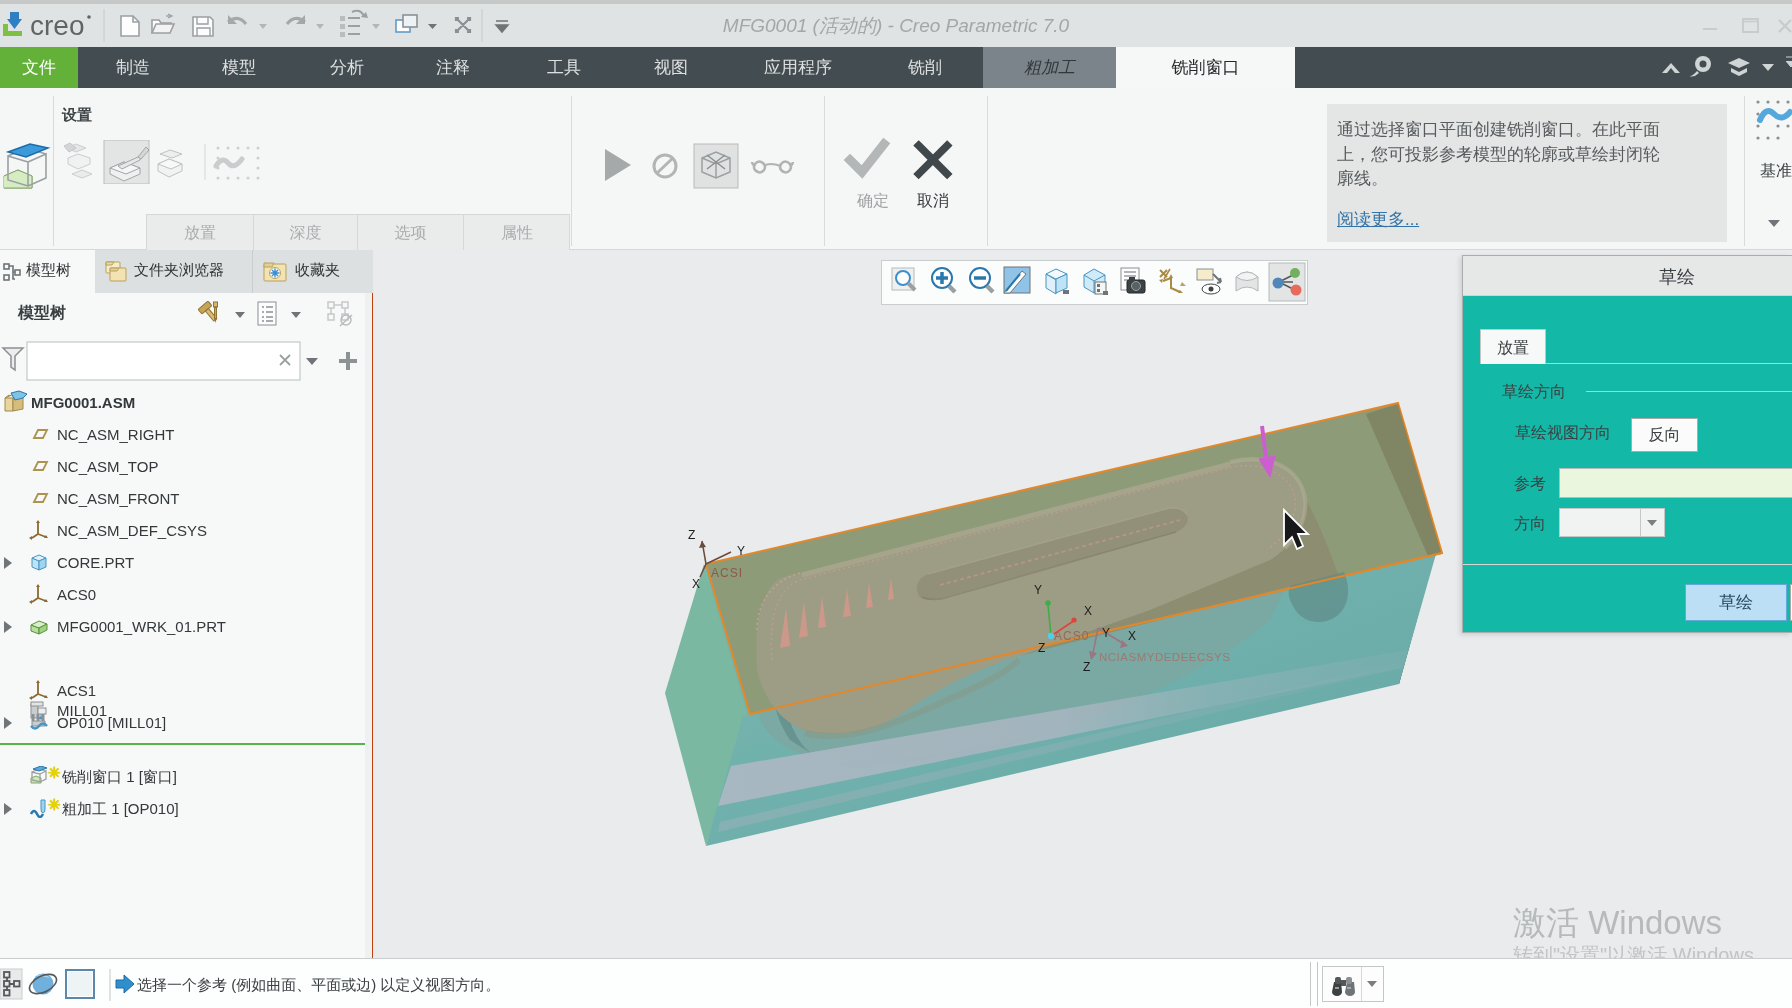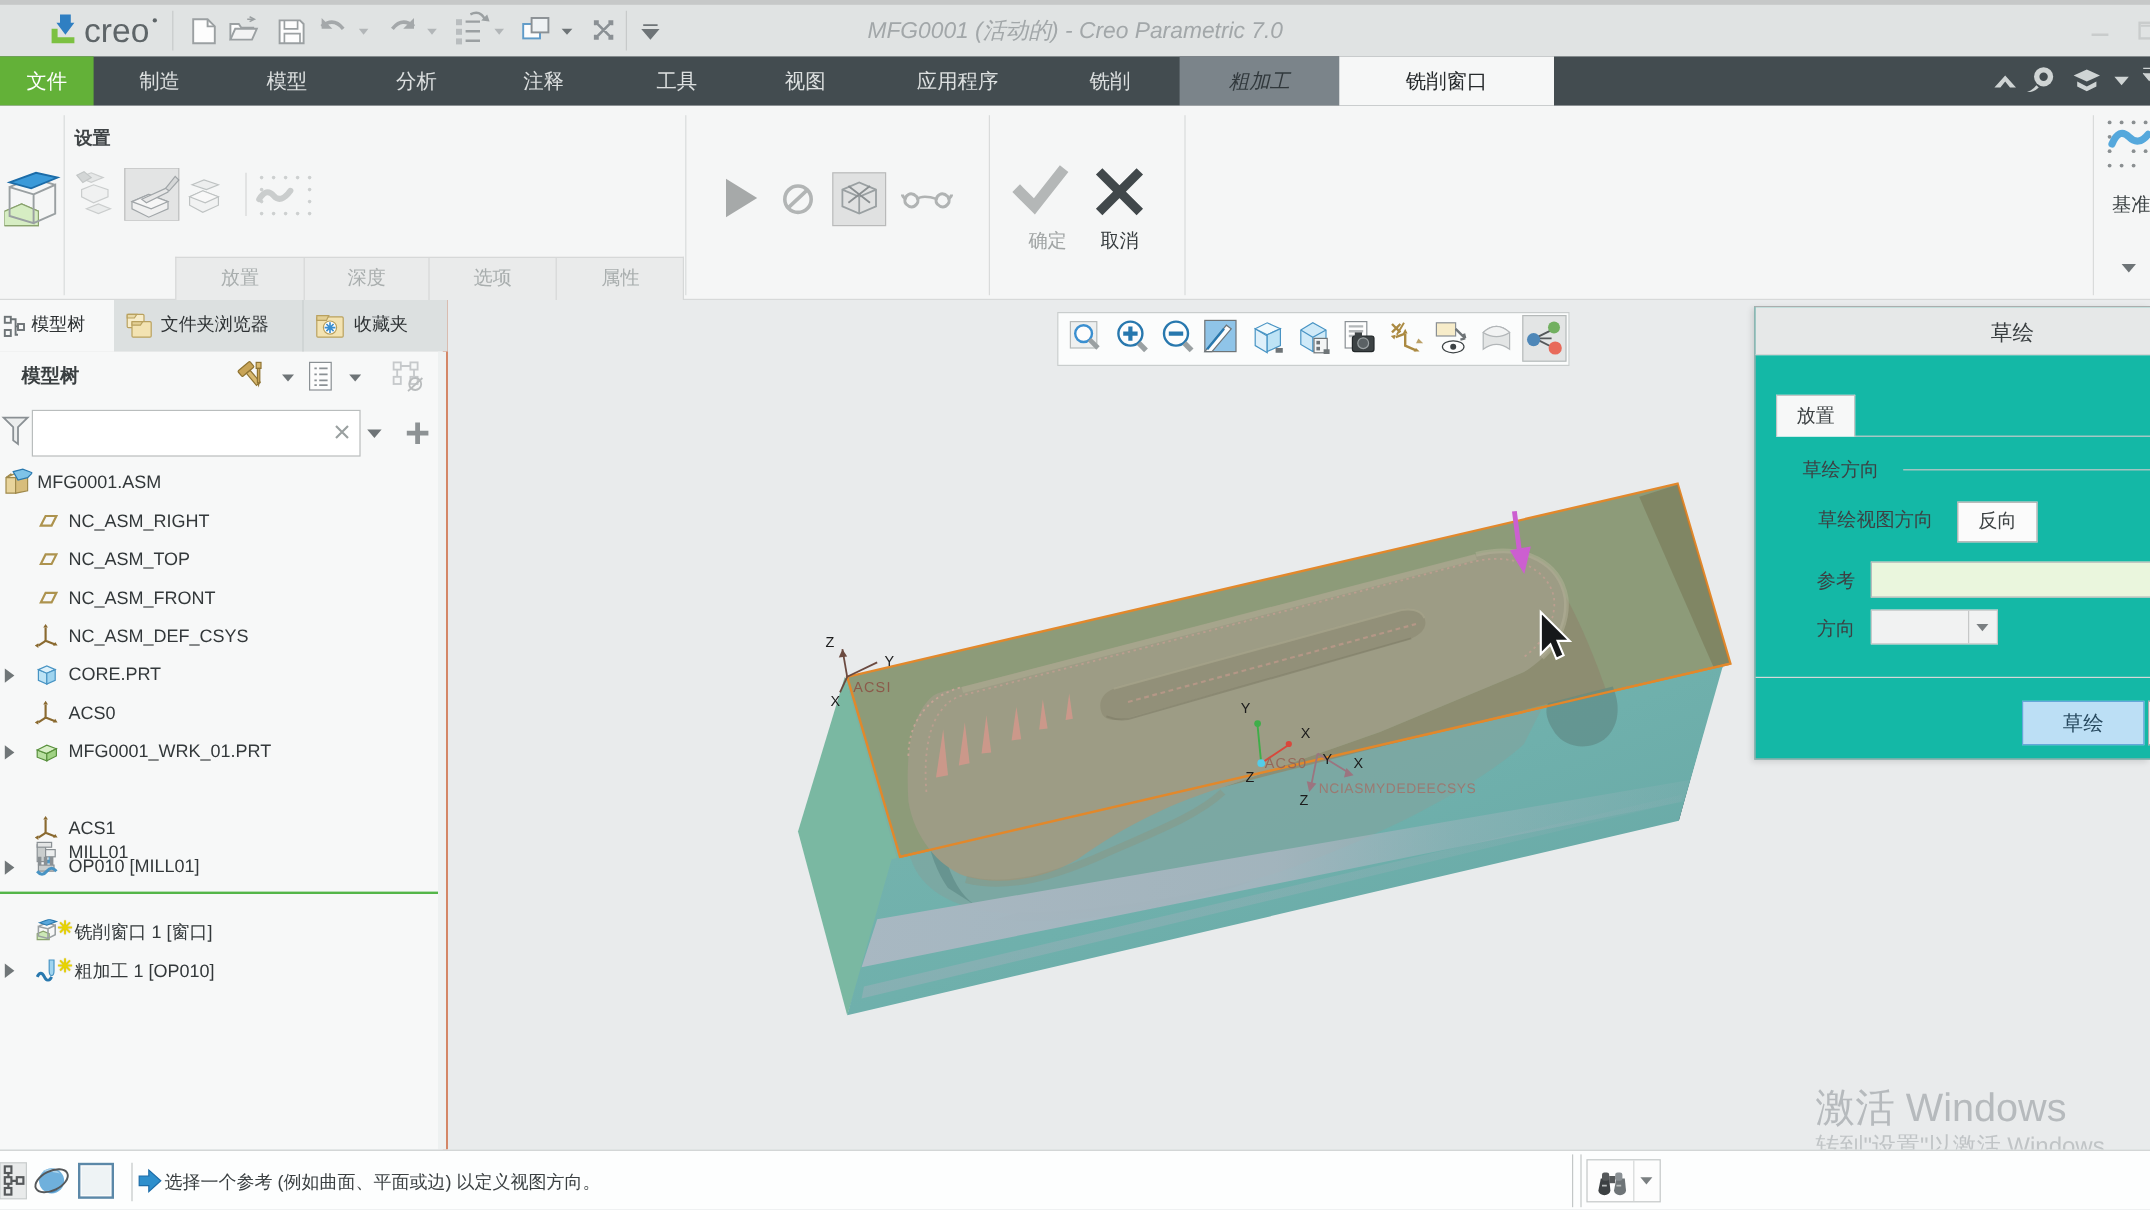--- a/index.html
+++ b/index.html
@@ -1,20 +1,20 @@
 <!DOCTYPE html>
 <html><head>
 <meta charset="utf-8">
 <style>
 * { margin:0; padding:0; box-sizing:border-box; }
 html,body { width:1792px; height:1008px; overflow:hidden; font-family:"Liberation Sans",sans-serif; }
 body { position:relative; background:#e9ebec; }
 .abs { position:absolute; }
 
-#titlebar { left:0; top:0; width:1792px; height:47px; background:#e0e3e3; border-top:4px solid #c6c8c8; z-index:30;padding-left:40px; }
+#titlebar { left:0; top:0; width:1792px; height:47px; background:#e0e3e3; border-top:4px solid #c6c8c8; z-index:30; }
 #title-text { left:0; top:13px; width:1792px; text-align:center; font-size:19px; color:#a2a7a9; z-index:31;font-style:italic; }
 
 #tabbar { left:0; top:47px; width:1792px; height:51px; background:#434c50; z-index:30; }
 .rtab { position:absolute; top:0; height:41px; line-height:41px; font-size:17px; color:#dde0e0; text-align:center; }
 
 #ribbon { left:0; top:88px; width:1792px; height:162px; background:#f5f6f6; border-bottom:1px solid #d7d9d9; z-index:30; }
 .vsep { position:absolute; width:1px; background:#d9dbdb; }
 
 #navpanel { left:0; top:250px; width:373px; height:708px; background:#f7f8f8; border-right:4px solid #c2410c; z-index:20; }
 
@@ -305,20 +305,24 @@
   </svg>
   <div class="vsep" style="left:824px;top:8px;height:150px;"></div>
   <svg class="abs" style="left:836px;top:48px" width="140" height="80" viewBox="0 0 140 80">
     <path d="M14 24 L26 36 L48 8" fill="none" stroke="#b4b7b7" stroke-width="9" stroke-linecap="square"></path>
     <text x="37" y="70" font-size="16" fill="#a0a4a4" text-anchor="middle">确定</text>
     <path d="M82 8 L112 38 M112 8 L82 38" fill="none" stroke="#41484b" stroke-width="8" stroke-linecap="square" transform="scale(0.95) translate(5 2)"></path>
     <text x="97" y="70" font-size="16" fill="#363c3f" text-anchor="middle">取消</text>
   </svg>
   <div class="vsep" style="left:987px;top:8px;height:150px;"></div>
 
+  <div class="abs" style="left:1327px;top:16px;width:400px;height:138px;background:#e4e5e5;">
+    <div class="abs" style="left:10px;top:14px;width:334px;font-size:17px;line-height:24.5px;color:#565b5d;">通过选择窗口平面创建铣削窗口。在此平面上，您可投影参考模型的轮廓或草绘封闭轮廓线。</div>
+    <div class="abs" style="left:10px;top:104px;font-size:17px;color:#3173a8;text-decoration:underline;">阅读更多...</div>
+  </div>
   <div class="vsep" style="left:1744px;top:8px;height:150px;"></div>
 
   <svg class="abs" style="left:1752px;top:10px" width="40" height="140" viewBox="0 0 40 140">
     <g fill="#8a8f91">
       <circle cx="6" cy="4" r="1.6"></circle>
         <circle cx="16" cy="4" r="1.6"></circle>
         <circle cx="26" cy="4" r="1.6"></circle>
         <circle cx="36" cy="4" r="1.6"></circle>
       <circle cx="6" cy="16" r="1.6"></circle>
         <circle cx="36" cy="16" r="1.6"></circle>
@@ -398,21 +402,21 @@
 
   <svg class="abs" style="left:0;top:91px" width="373" height="40" viewBox="0 0 373 40">
     <path d="M3 7 h20 l-8 8 v14 l-4 -3 v-11 z" fill="#eceeee" stroke="#8a9094" stroke-width="1.5"></path>
     <rect x="27" y="1" width="273" height="38" fill="#ffffff" stroke="#b9bdbd"></rect>
     <path d="M280 14 l10 10 M290 14 l-10 10" stroke="#9aa0a0" stroke-width="1.8"></path>
     <path d="M306 17 l12 0 -6 7 z" fill="#6e7477"></path>
     <path d="M339 20 h18 M348 11 v18" stroke="#8d9294" stroke-width="4"></path>
   </svg>
 
   <div id="tree">
-    <div class="trow" style="top:137px;">
+    <div class="trow" style="top:137px;font-weight:bold;">
       <svg class="abs" style="left:3px;top:2px" width="24" height="26" viewBox="0 0 24 26">
           <path d="M2 9 v13 h8 v-13 l-4 -3 z" fill="#e8d49c" stroke="#a08a4c"></path>
           <path d="M2 9 h8 l10 -2 -7 -3 z" fill="#f5ecd0" stroke="#a08a4c"></path>
           <path d="M10 9 l10 -2 v13 l-10 2 z" fill="#d7bd7c" stroke="#a08a4c"></path>
           <path d="M8 4 l8 -2 8 3 -4 4 -8 2 z" fill="#7ec3e8" stroke="#2878ae"></path>
         </svg>
       <span style="left:31px;">MFG0001.ASM</span>
     </div>
     <div class="trow" style="top:169px;">
         <svg class="abs icn">

